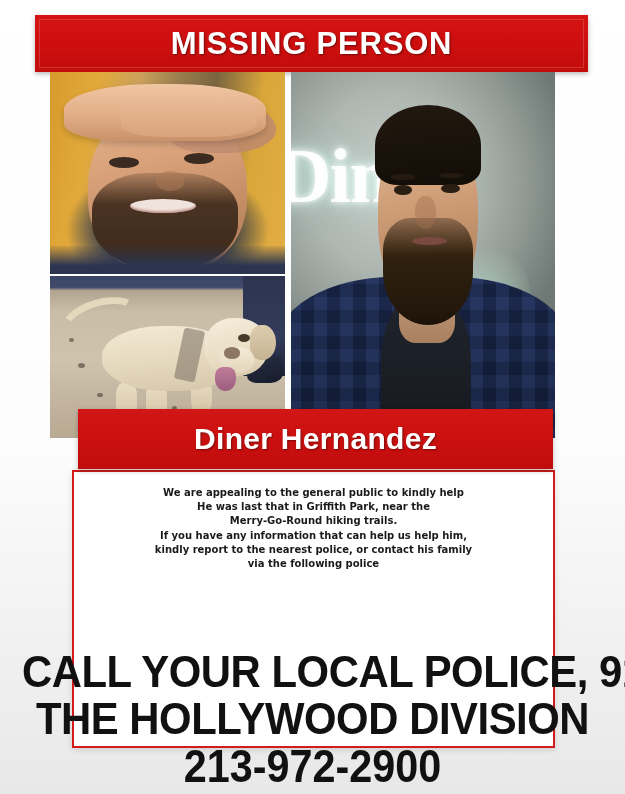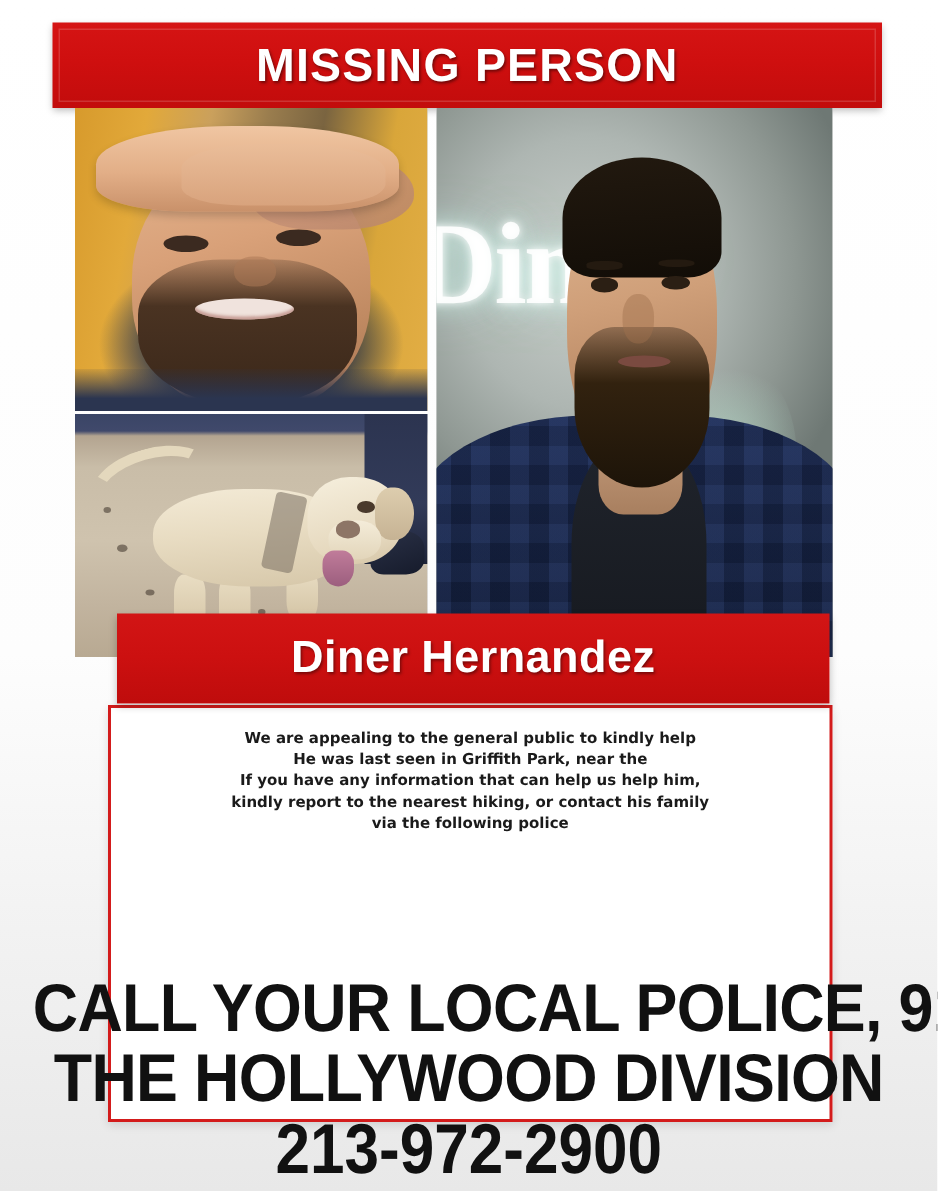--- a/index.html
+++ b/index.html
@@ -504,23 +504,24 @@
     </div>
   </div>
 
   <div class="name-banner">
     <div class="name-text">Diner Hernandez</div>
   </div>
 
   <div class="body-box">
     <div class="body-copy">
       <span class="line">We are appealing to the general public to kindly help</span>
-      <span class="line">He was last seen in Griffith Park, near the</span>
+      <span class="line">He was last that in Griffith Park, near the</span>
+      <span class="line">Merry-Go-Round hiking trails.</span>
       <span class="line">If you have any information that can help us help him,</span>
-      <span class="line">kindly report to the nearest hiking, or contact his family</span>
+      <span class="line">kindly report to the nearest police, or contact his family</span>
       <span class="line">via the following police</span>
     </div>
   </div>
 
   <div class="cta">
     <span class="cta-line l1">CALL YOUR LOCAL POLICE, 911, OR</span>
     <span class="cta-line l2">THE HOLLYWOOD DIVISION</span>
     <span class="cta-line phone">213-972-2900</span>
   </div>
 

